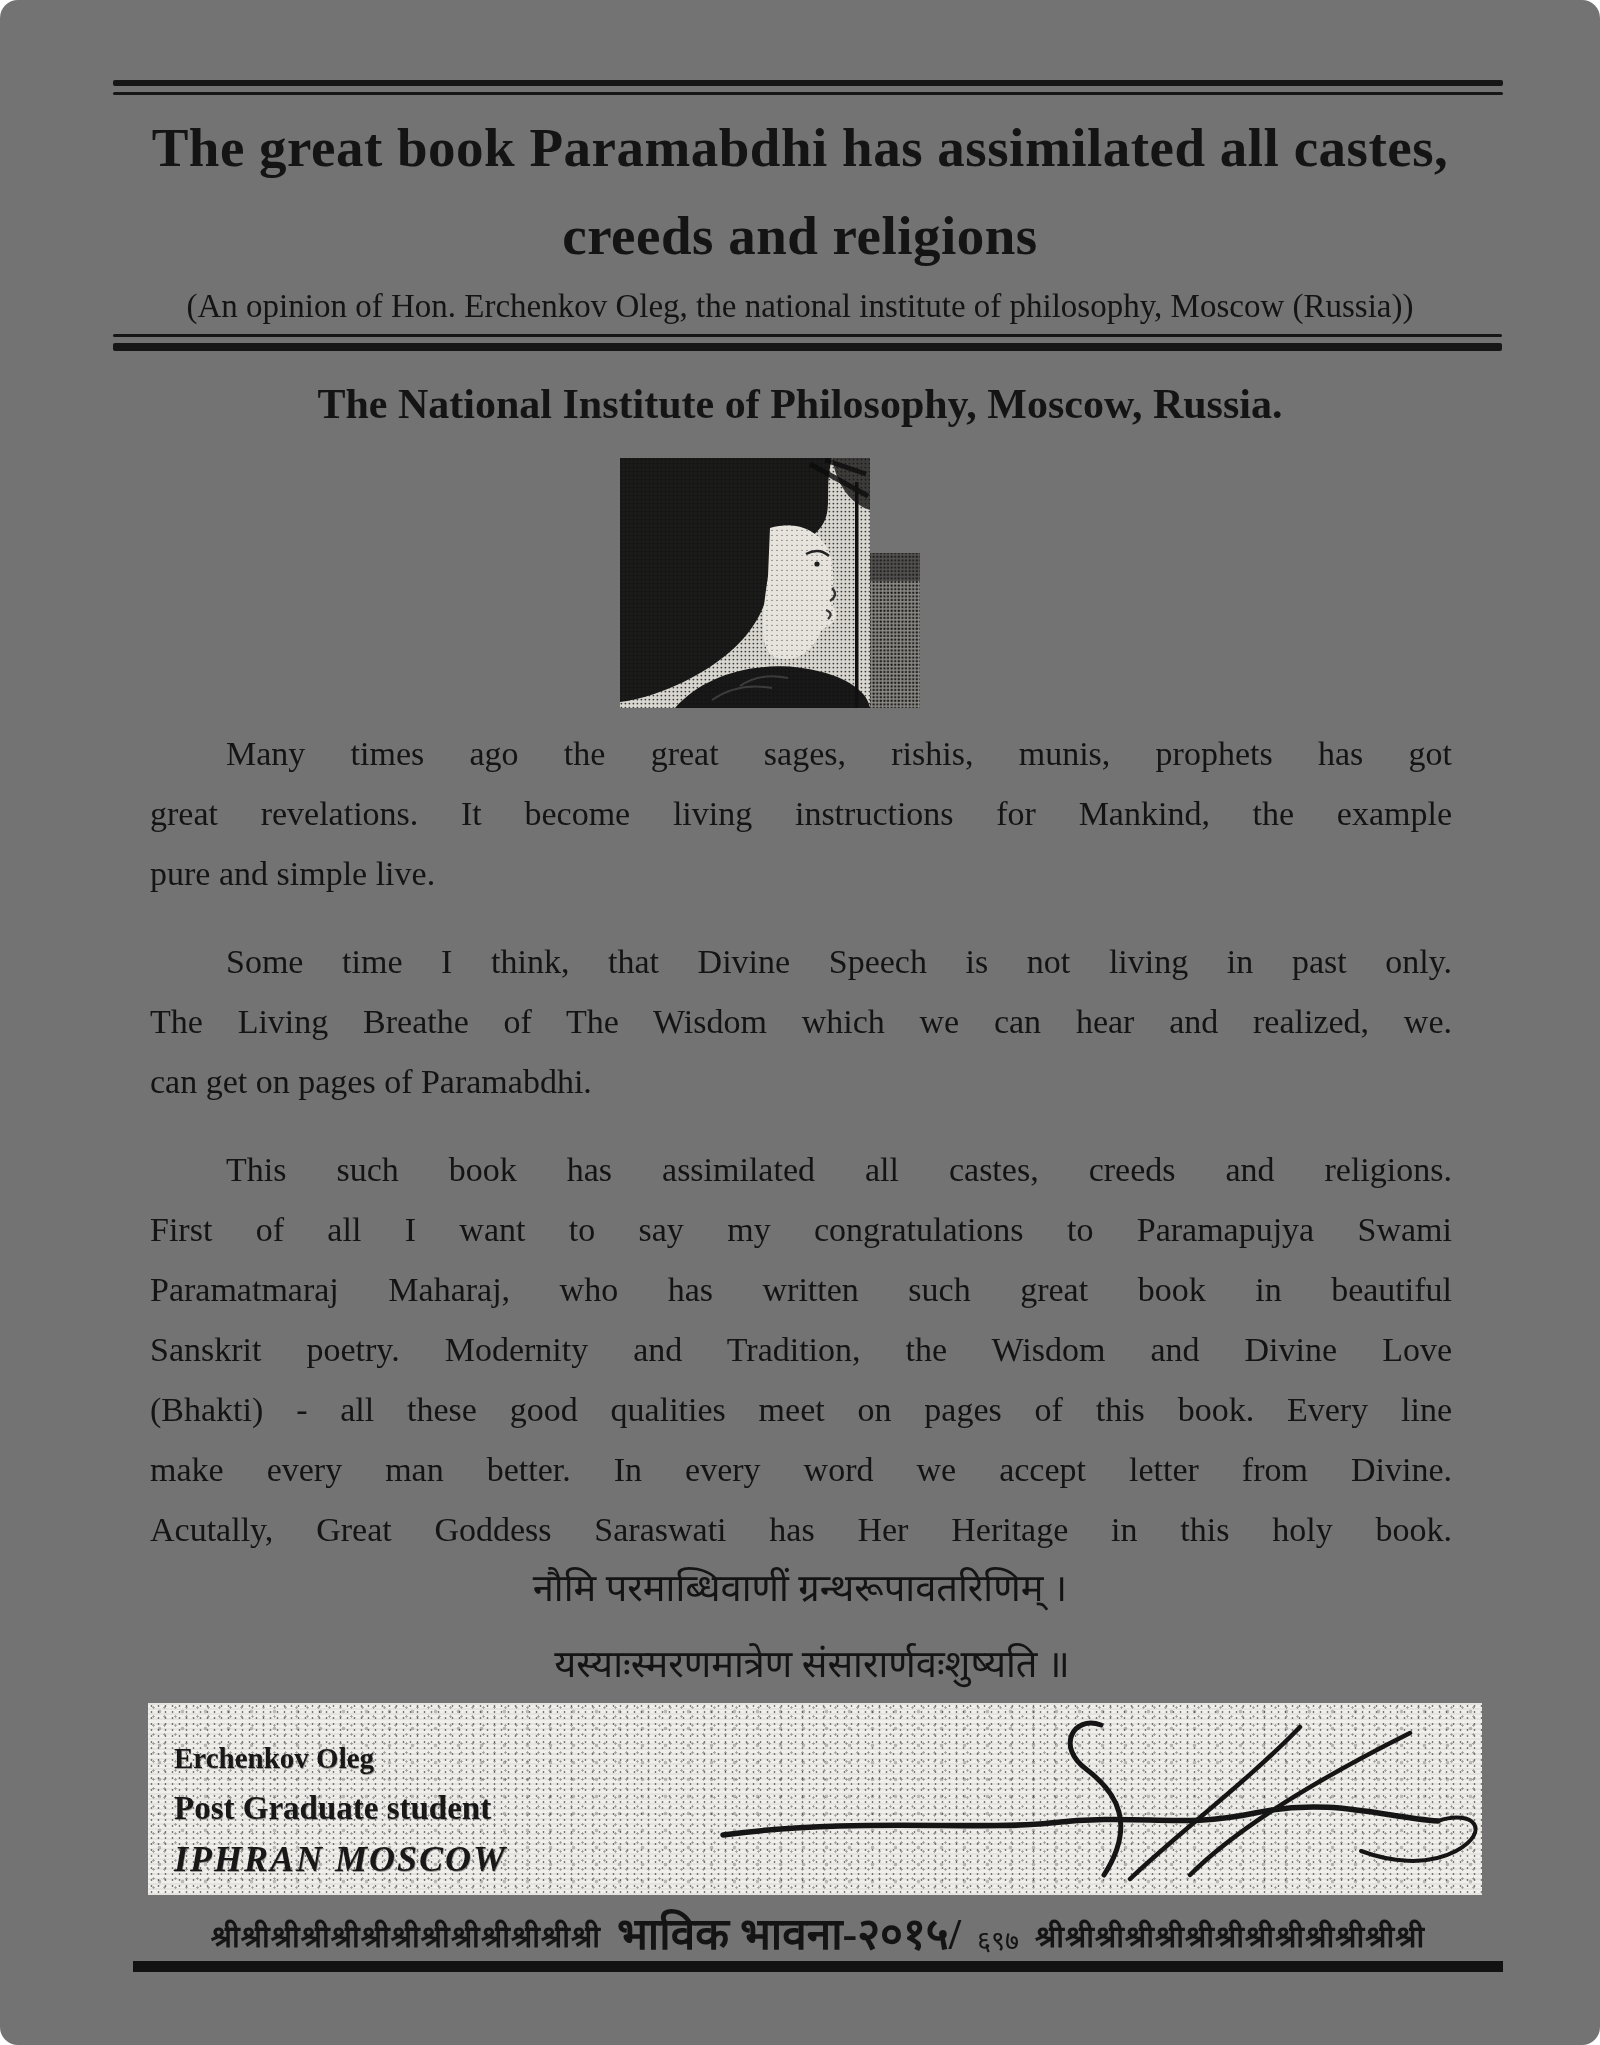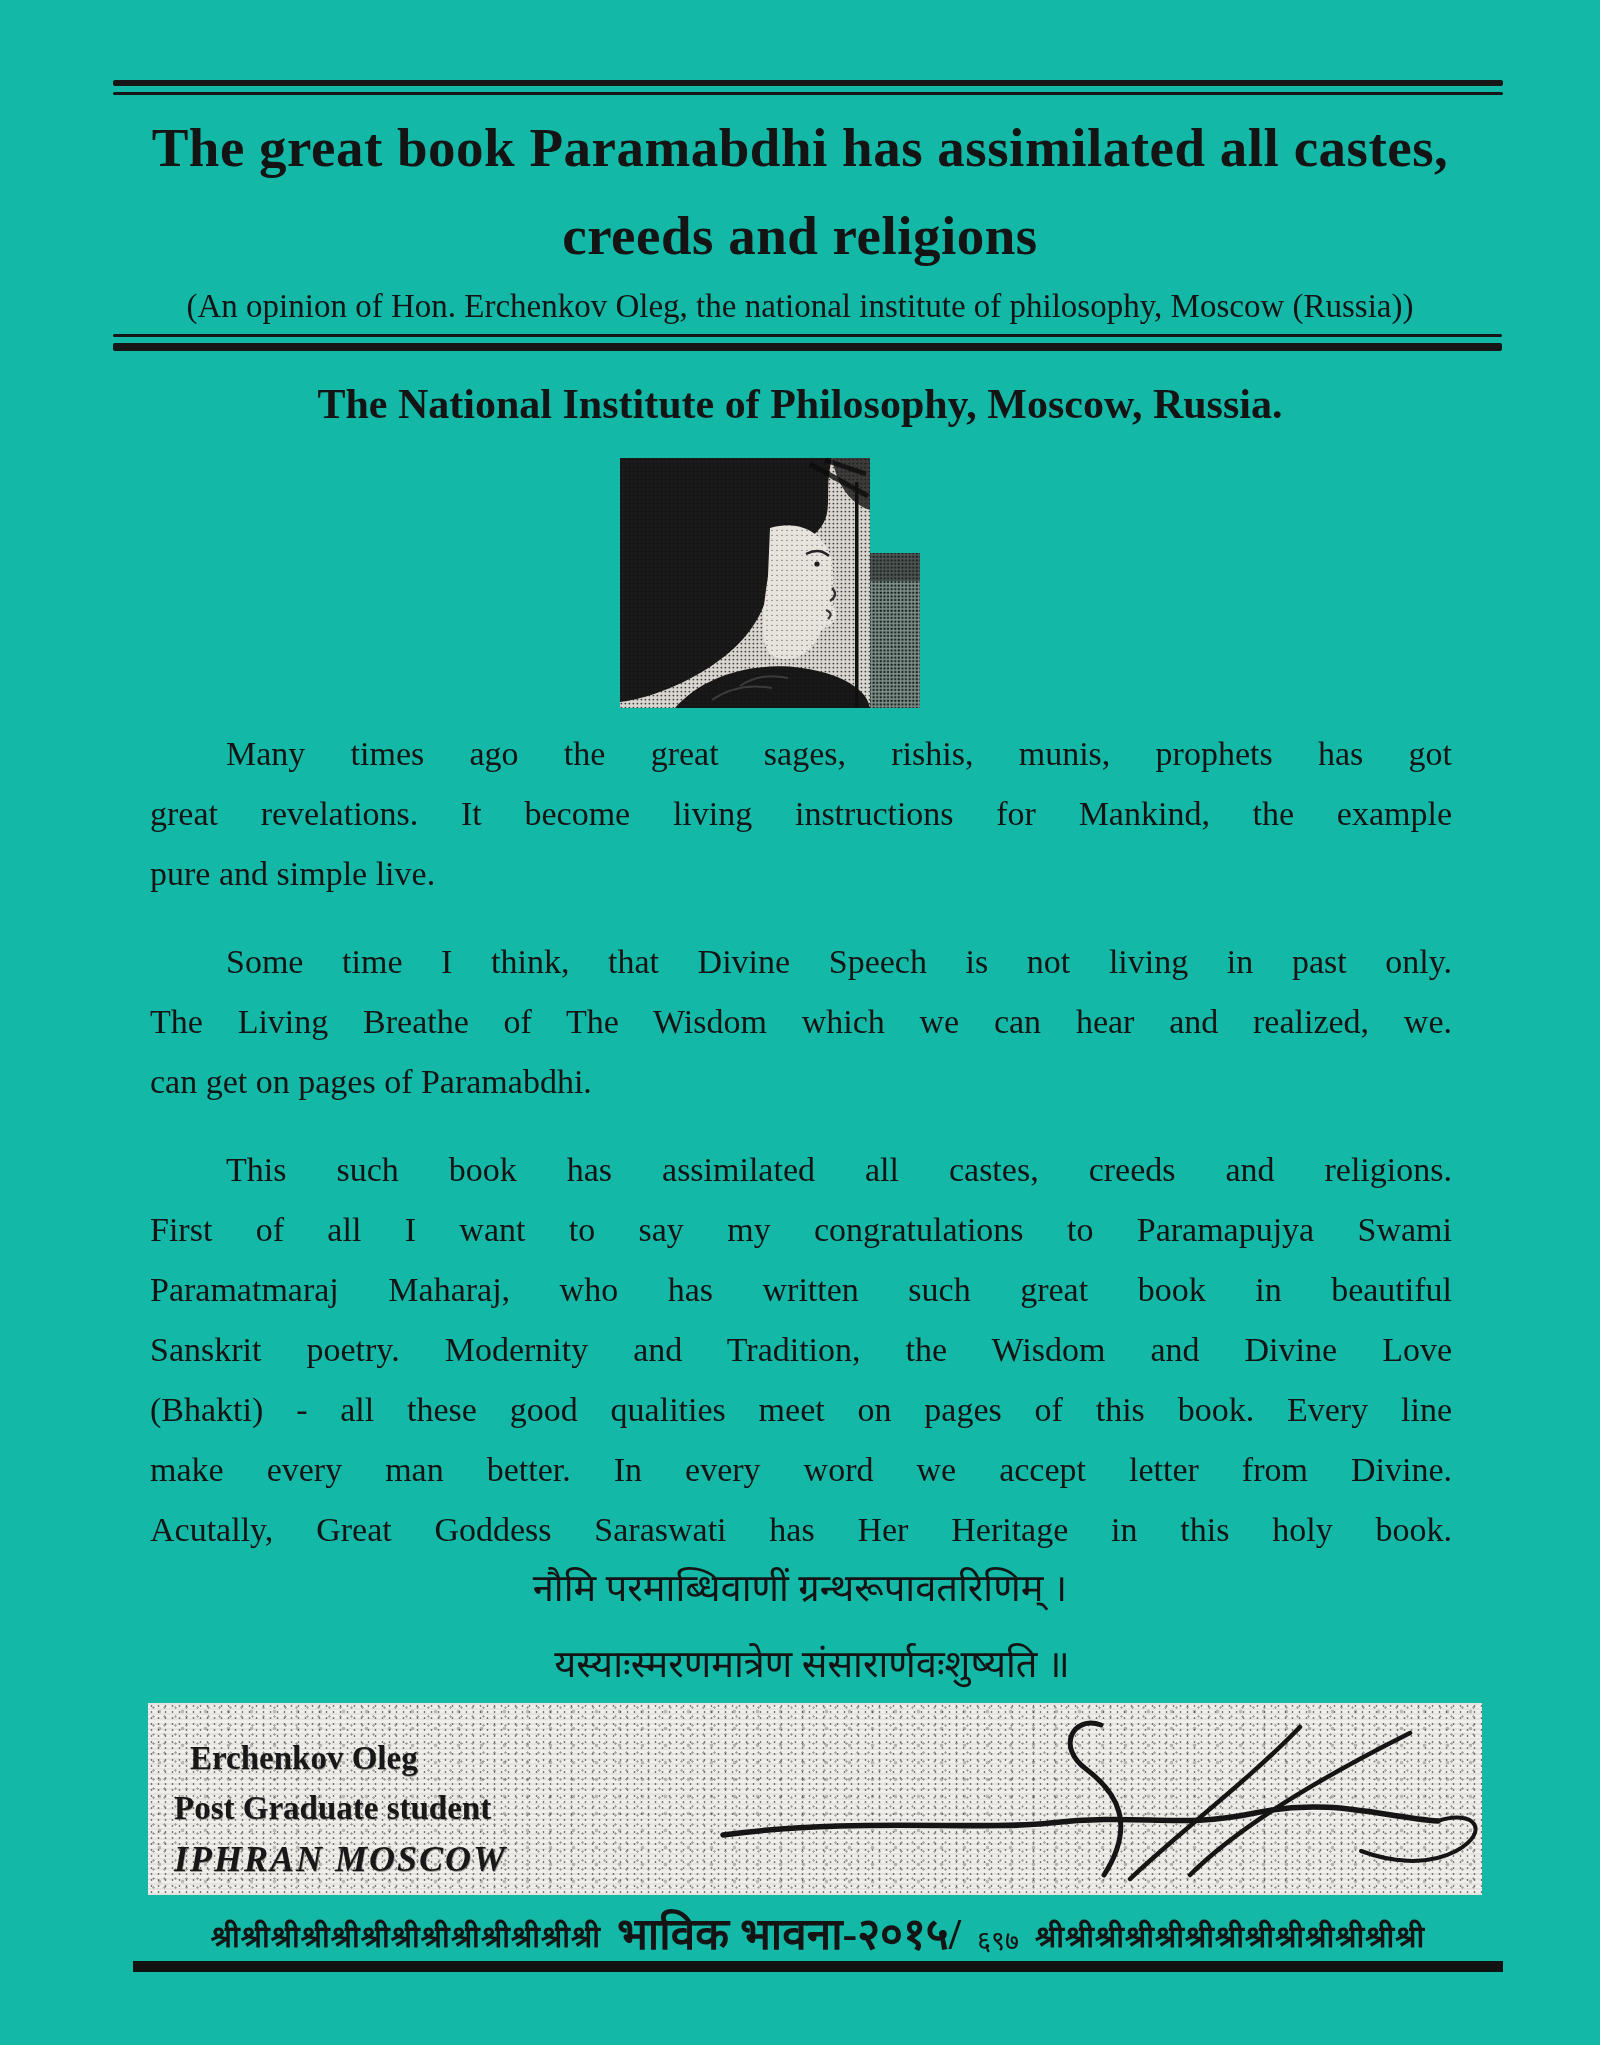--- a/index.html
+++ b/index.html
@@ -1,18 +1,18 @@
 <!DOCTYPE html>
 <html><head>
 <meta charset="utf-8">
 <style>
   html,body{margin:0;padding:0;background:#ffffff;}
   .page{
-    position:relative;width:1600px;height:2045px;background:#14b8a6;
-    font-family:"Liberation Serif", serif;color:#141414;overflow:hidden;
+    position:relative;width:1600px;height:2045px;background:#737373;
+    font-family:"Liberation Serif", serif;color:#141414;overflow:hidden;border-radius:18px;
   }
   .rule{position:absolute;background:#161616;border-radius:2px;}
   .centered{position:absolute;left:0;width:100%;text-align:center;white-space:nowrap;}
   .title-line{font-weight:bold;font-size:55px;letter-spacing:0.5px;}
   #title1{top:116px;}
   #title2{top:204px;}
   .byline{top:288px;font-size:33px;}
   .section-heading{top:380px;font-size:42px;font-weight:bold;}
   .photo-wrap{position:absolute;left:620px;top:458px;width:300px;height:250px;}
   .bodytext{position:absolute;left:150px;top:724px;width:1302px;font-size:34px;}
@@ -29,21 +29,21 @@
     background-color:#f1efeb;
     background-image:
       radial-gradient(circle, rgba(20,20,20,0.55) 0.8px, rgba(0,0,0,0) 1.2px),
       radial-gradient(circle, rgba(40,40,40,0.40) 0.9px, rgba(0,0,0,0) 1.4px),
       radial-gradient(circle, rgba(0,0,0,0.22) 1.4px, rgba(0,0,0,0) 2.2px),
       repeating-linear-gradient(0deg, rgba(0,0,0,0.05) 0 2px, rgba(0,0,0,0) 2px 5px);
     background-size:7px 6px, 11px 9px, 23px 17px, auto;
   }
   .stamp-text{position:absolute;left:26px;top:30px;color:#181818;}
   .stamp-line{font-weight:bold;text-shadow:0.6px 0.6px 0 rgba(60,60,60,0.45);}
-  .stamp-name{font-size:33px;line-height:50px;margin-left:16px;}
+  .stamp-name{font-size:29px;line-height:50px;}
   .stamp-role{font-size:33px;line-height:50px;}
   .stamp-org{font-size:36px;line-height:52px;letter-spacing:2px;font-style:italic;}
   .sig-svg{position:absolute;left:0;top:0;width:1334px;height:192px;}
   .footer-row{
     position:absolute;left:133px;top:1910px;width:1370px;height:52px;
     display:flex;align-items:flex-end;justify-content:center;gap:16px;
   }
   .orn{font-size:30px;font-weight:bold;letter-spacing:1px;white-space:nowrap;overflow:hidden;margin-bottom:6px;max-width:440px;}
   .footer-label{font-size:44px;font-weight:bold;white-space:nowrap;}
   .footer-number{font-size:27px;margin-bottom:4px;}

